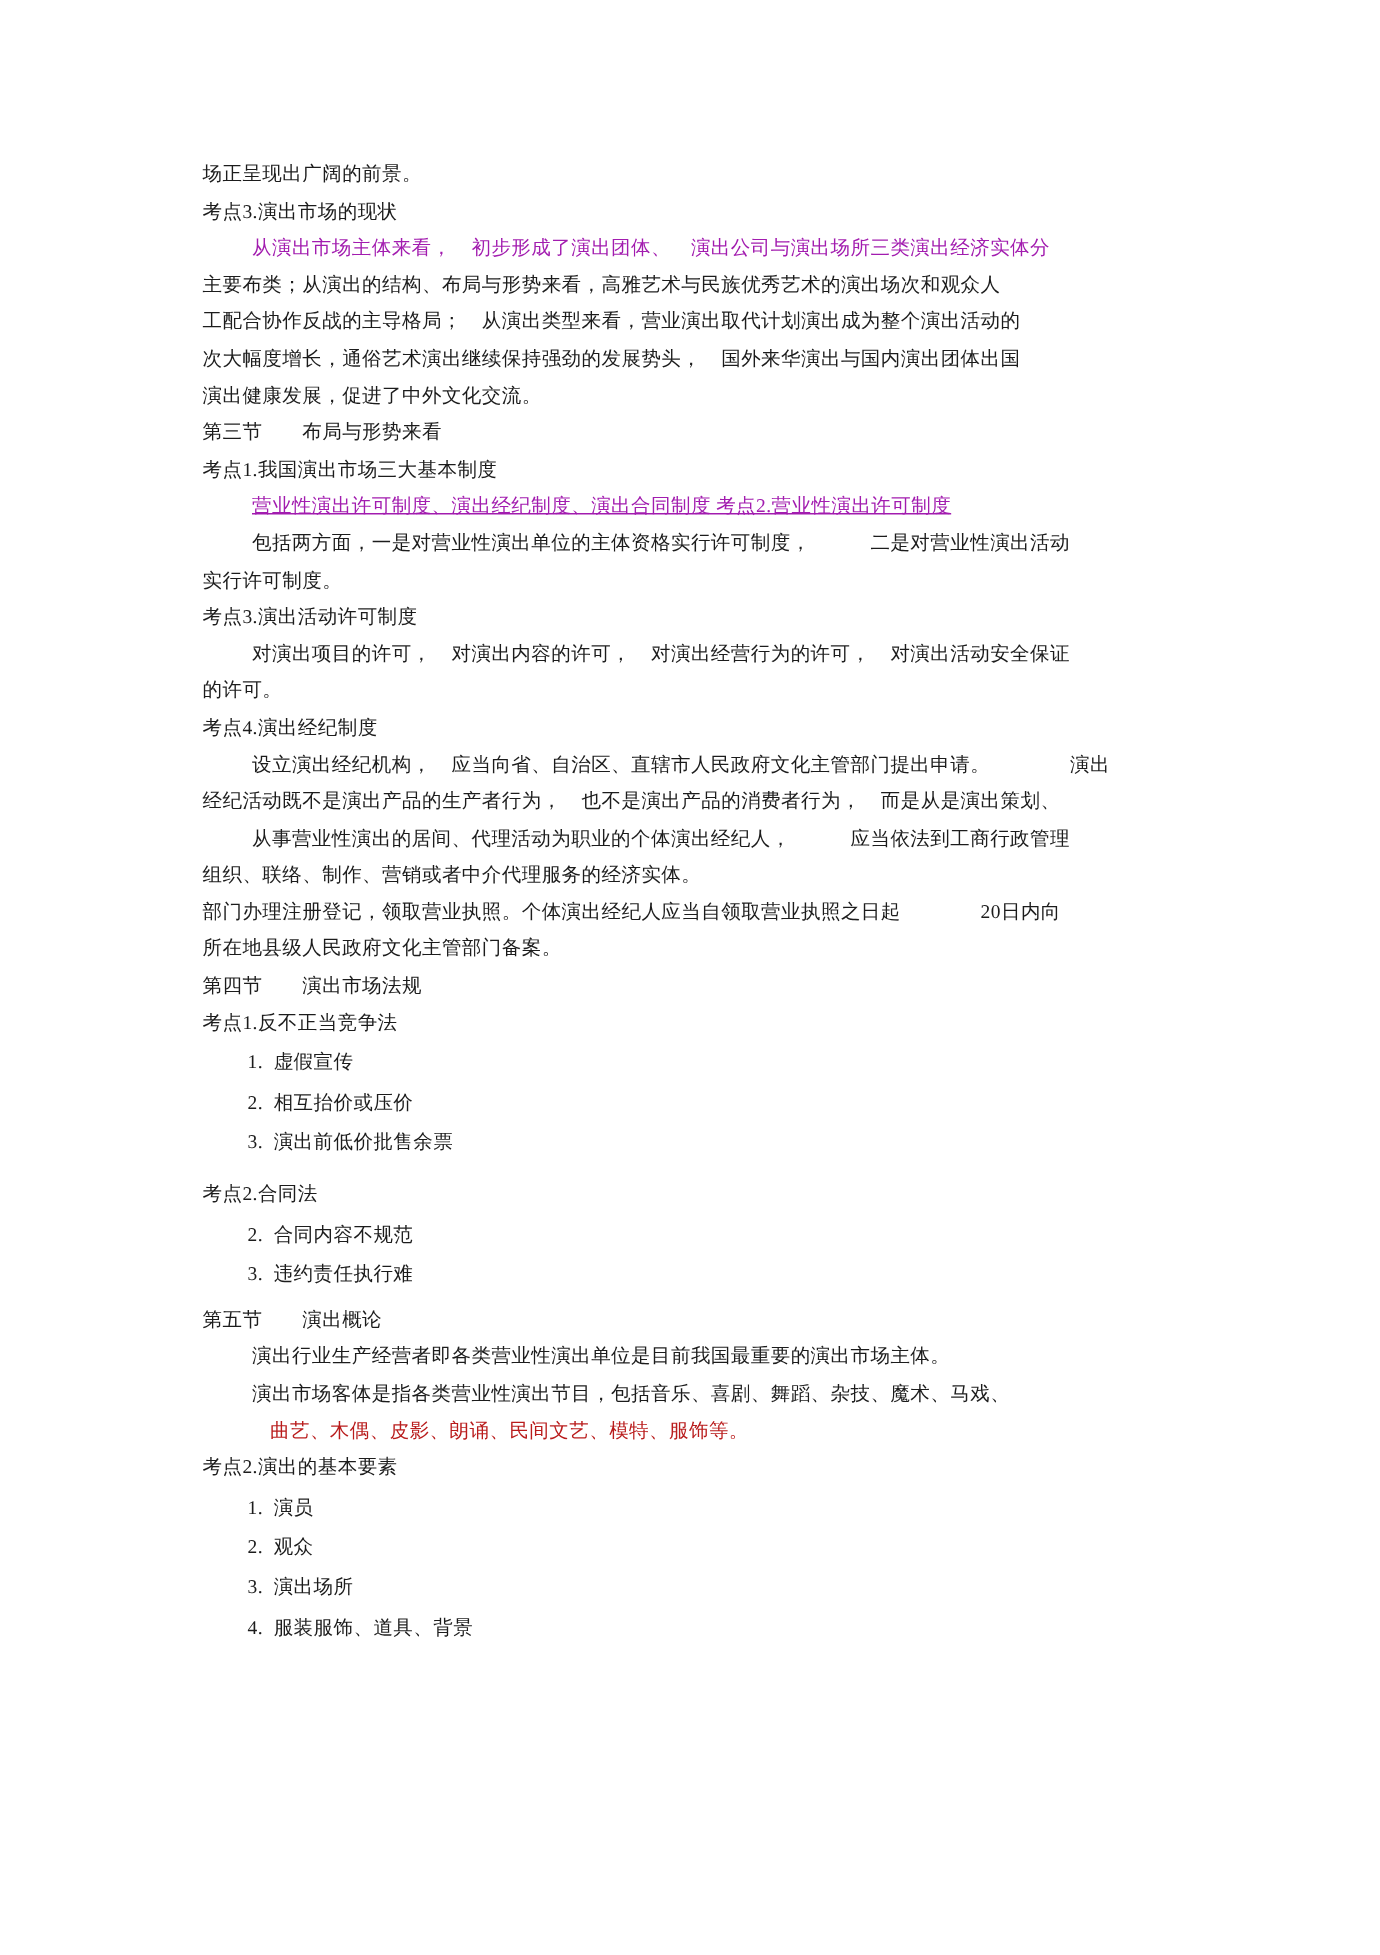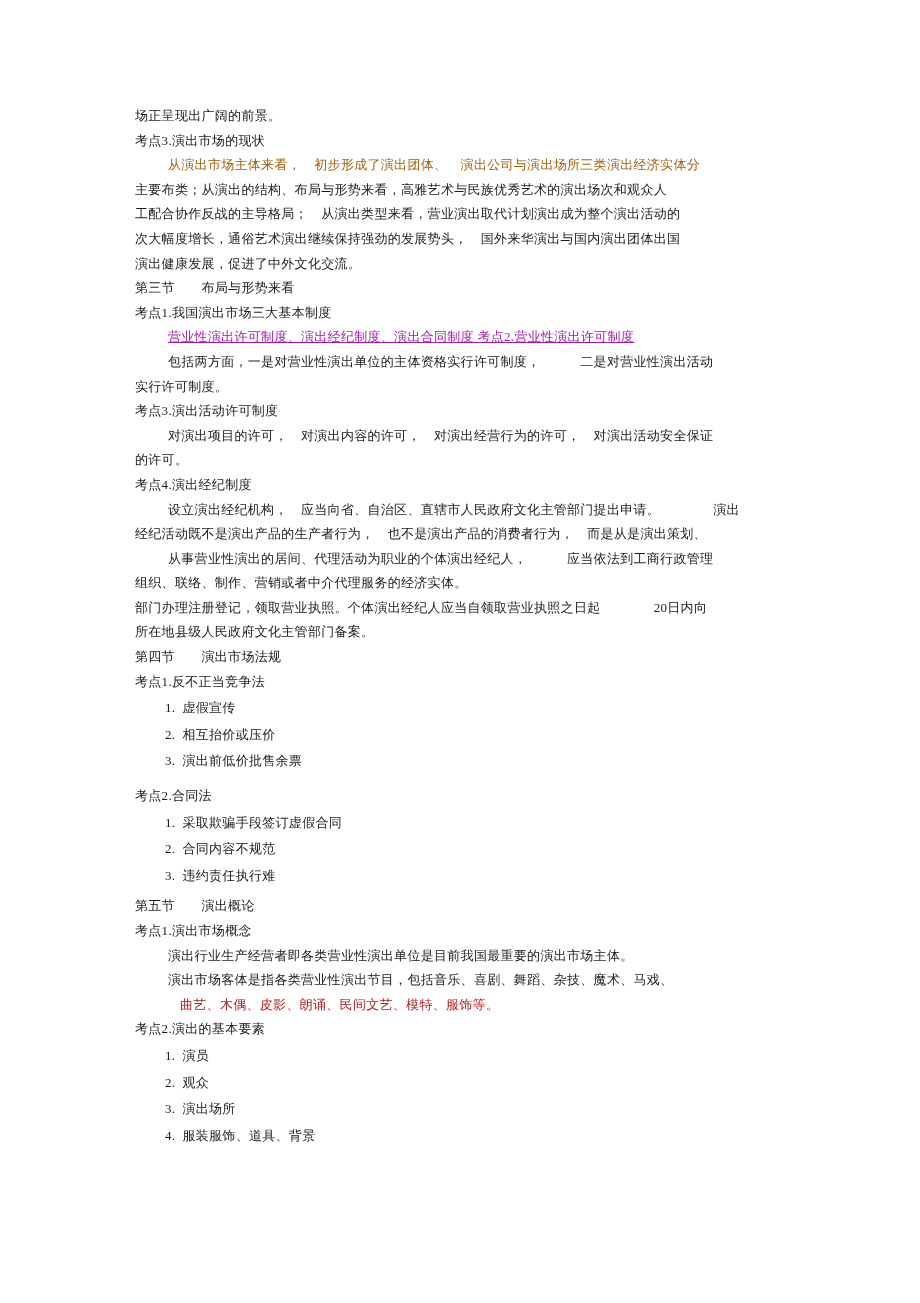--- a/index.html
+++ b/index.html
@@ -43,21 +43,21 @@
     margin-top: 2px;
   }
 </style>
 </head>
 <body>
 
 <div class="page">
   <div class="doc" id="doc">
       <div class="ln body" style="color: rgb(28, 28, 28);">场正呈现出广阔的前景。</div>
       <div class="ln body" style="color: rgb(28, 28, 28);">考点3.演出市场的现状</div>
-      <div class="ln indent" style="color: #a16207;">从演出市场主体来看，　初步形成了演出团体、　演出公司与演出场所三类演出经济实体分</div>
+      <div class="ln indent" style="color: #a21caf;">从演出市场主体来看，　初步形成了演出团体、　演出公司与演出场所三类演出经济实体分</div>
       <div class="ln body" style="color: rgb(28, 28, 28);">主要布类；从演出的结构、布局与形势来看，高雅艺术与民族优秀艺术的演出场次和观众人</div>
       <div class="ln body" style="color: rgb(28, 28, 28);">工配合协作反战的主导格局；　从演出类型来看，营业演出取代计划演出成为整个演出活动的</div>
       <div class="ln body" style="color: rgb(28, 28, 28);">次大幅度增长，通俗艺术演出继续保持强劲的发展势头，　国外来华演出与国内演出团体出国</div>
       <div class="ln body" style="color: rgb(28, 28, 28);">演出健康发展，促进了中外文化交流。</div>
       <div class="ln body" style="color: rgb(28, 28, 28);">第三节　　布局与形势来看</div>
       <div class="ln body" style="color: rgb(28, 28, 28);">考点1.我国演出市场三大基本制度</div>
       <div class="ln indent" style="color: #a21caf; text-decoration: underline;">营业性演出许可制度、演出经纪制度、演出合同制度 考点2.营业性演出许可制度</div>
       <div class="ln indent" style="color: rgb(28, 28, 28);">包括两方面，一是对营业性演出单位的主体资格实行许可制度，　　　二是对营业性演出活动</div>
       <div class="ln body" style="color: rgb(28, 28, 28);">实行许可制度。</div>
       <div class="ln body" style="color: rgb(28, 28, 28);">考点3.演出活动许可制度</div>
@@ -69,25 +69,23 @@
       <div class="ln indent" style="color: rgb(28, 28, 28);">从事营业性演出的居间、代理活动为职业的个体演出经纪人，　　　应当依法到工商行政管理</div>
       <div class="ln body" style="color: rgb(28, 28, 28);">组织、联络、制作、营销或者中介代理服务的经济实体。</div>
       <div class="ln body" style="color: rgb(28, 28, 28);">部门办理注册登记，领取营业执照。个体演出经纪人应当自领取营业执照之日起　　　　20日内向</div>
       <div class="ln body" style="color: rgb(28, 28, 28);">所在地县级人民政府文化主管部门备案。</div>
       <div class="ln body" style="color: rgb(28, 28, 28);">第四节　　演出市场法规</div>
       <div class="ln body" style="color: rgb(28, 28, 28);">考点1.反不正当竞争法</div>
       <div class="ln list" style="color: rgb(28, 28, 28);">1.  虚假宣传</div>
       <div class="ln list" style="color: rgb(28, 28, 28);">2.  相互抬价或压价</div>
       <div class="ln list" style="color: rgb(28, 28, 28);">3.  演出前低价批售余票</div>
       <div class="ln body" style="margin-top: 10px; color: rgb(28, 28, 28);">考点2.合同法</div>
-      <div class="ln list" style="color: rgb(28, 28, 28);">1.  采取欺骗手段签订虚假合同</div>
       <div class="ln list" style="color: rgb(28, 28, 28);">2.  合同内容不规范</div>
       <div class="ln list" style="color: rgb(28, 28, 28);">3.  违约责任执行难</div>
       <div class="ln body" style="margin-top: 6px; color: rgb(28, 28, 28);">第五节　　演出概论</div>
-      <div class="ln body" style="color: rgb(28, 28, 28);">考点1.演出市场概念</div>
       <div class="ln indent" style="color: rgb(28, 28, 28);">演出行业生产经营者即各类营业性演出单位是目前我国最重要的演出市场主体。</div>
       <div class="ln indent" style="color: rgb(28, 28, 28);">演出市场客体是指各类营业性演出节目，包括音乐、喜剧、舞蹈、杂技、魔术、马戏、</div>
       <div class="ln body" style="color: #b91c1c; margin-left: 45px;">曲艺、木偶、皮影、朗诵、民间文艺、模特、服饰等。</div>
       <div class="ln body" style="color: rgb(28, 28, 28);">考点2.演出的基本要素</div>
       <div class="ln list" style="color: rgb(28, 28, 28);">1.  演员</div>
       <div class="ln list" style="color: rgb(28, 28, 28);">2.  观众</div>
       <div class="ln list" style="color: rgb(28, 28, 28);">3.  演出场所</div>
       <div class="ln list" style="color: rgb(28, 28, 28);">4.  服装服饰、道具、背景</div>
     </div>
 </div>

